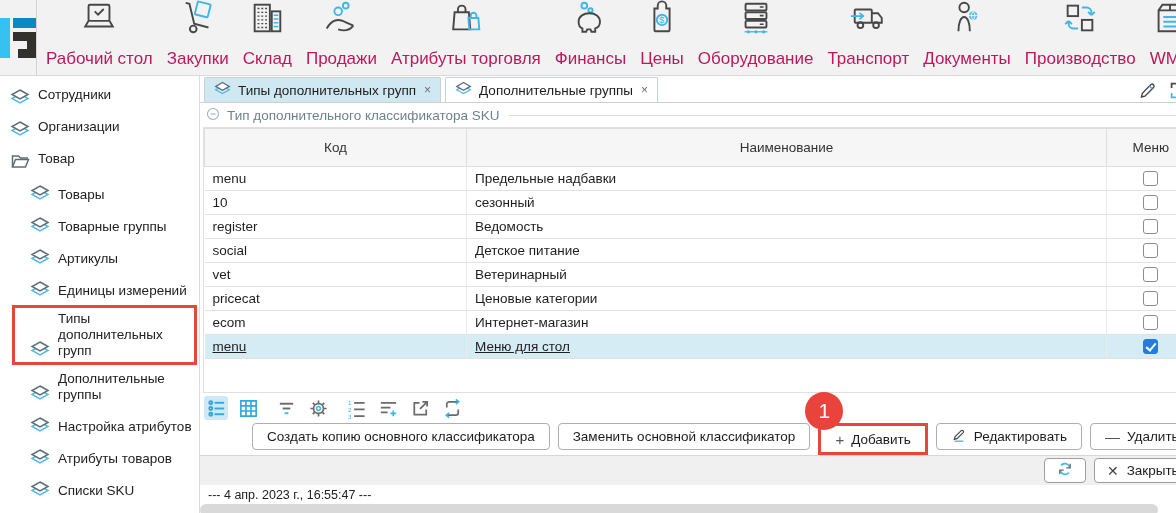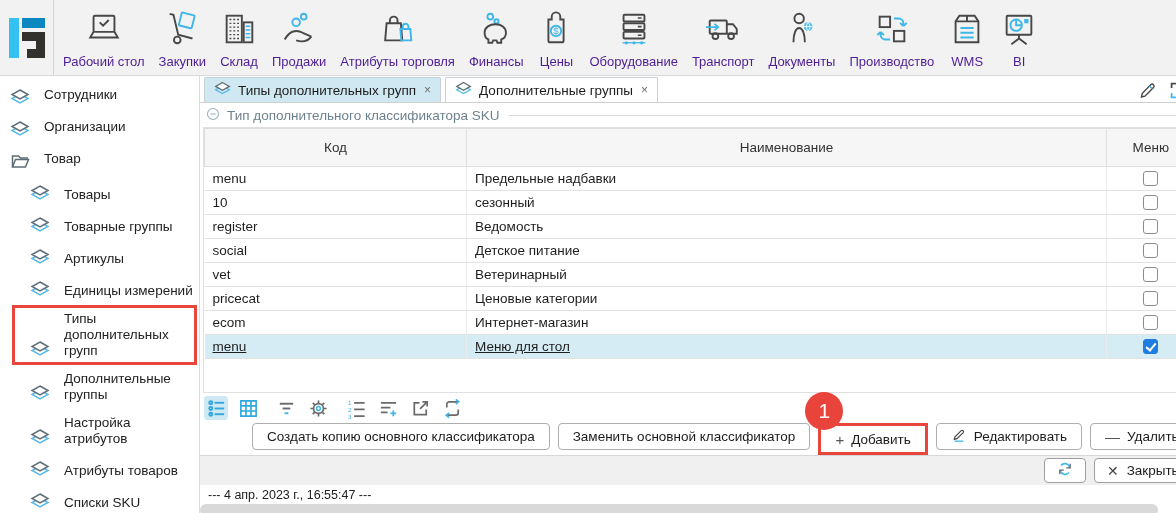--- a/index.html
+++ b/index.html
@@ -15,30 +15,30 @@
   .logo .l1 { position:absolute; left:0; top:0; width:10px; height:40px; background:#35c2f2; }
   .logo .l2 { position:absolute; left:13px; top:0; width:23px; height:10px; background:#0d87c0; }
   .logo .l3 { position:absolute; left:13px; top:14px; width:23px; height:9px; background:#33312d; }
   .logo .l4 { position:absolute; left:27px; top:14px; width:9px; height:26px; background:#33312d; }
   .logo .l5 { position:absolute; left:18px; top:31px; width:18px; height:9px; background:#33312d; }
   .modules { display:flex; align-items:flex-end; padding:3px 2px 4px; }
   .module { display:flex; flex-direction:column; align-items:center; justify-content:flex-end;
     padding:3px 7px 2px; cursor:pointer; }
   .module .micon { height:40px; display:flex; align-items:flex-end; }
   .module .micon svg { width:38px; height:38px; display:block; }
-  .module .mlbl { font-size:13px; color:#4c1d95; white-space:nowrap; margin-top:6px; }
+  .module .mlbl { font-size:17px; color:#be185d; white-space:nowrap; margin-top:12px; }
   .module.selected { background:#d9e7ec; border:3px solid #e8453c; padding:0 4px 0; }
 
   
   .body { display:flex; height:437px; }
 
   
   .sidebar { width:200px; min-width:200px; border-right:1px solid #dcdcdc;
     padding-top:5px; overflow:hidden; }
-  .tree-item { display:flex; align-items:flex-start; gap:14px; padding:6px 4px 6px 10px;
+  .tree-item { display:flex; align-items:flex-start; gap:8px; padding:6px 4px 6px 10px;
     font-size:13.5px; line-height:16px; color:#222; cursor:pointer; }
   .tree-item .ticon { flex:0 0 20px; }
   .tree-item .ticon svg { width:20px; height:20px; display:block; }
   .tree-item.child { padding-left:30px;align-items:flex-end; }
   .tree-item.annotated { border:3px solid #e8453c; margin:0 2px 0 12px; padding:3px 2px 3px 15px; }
 
   
   .content { flex:1; display:flex; flex-direction:column; }
   .tabbar { height:27px; display:flex; align-items:flex-end; gap:4px; padding-left:4px;
     border-bottom:1px solid #cfcfcf; position:relative; }

